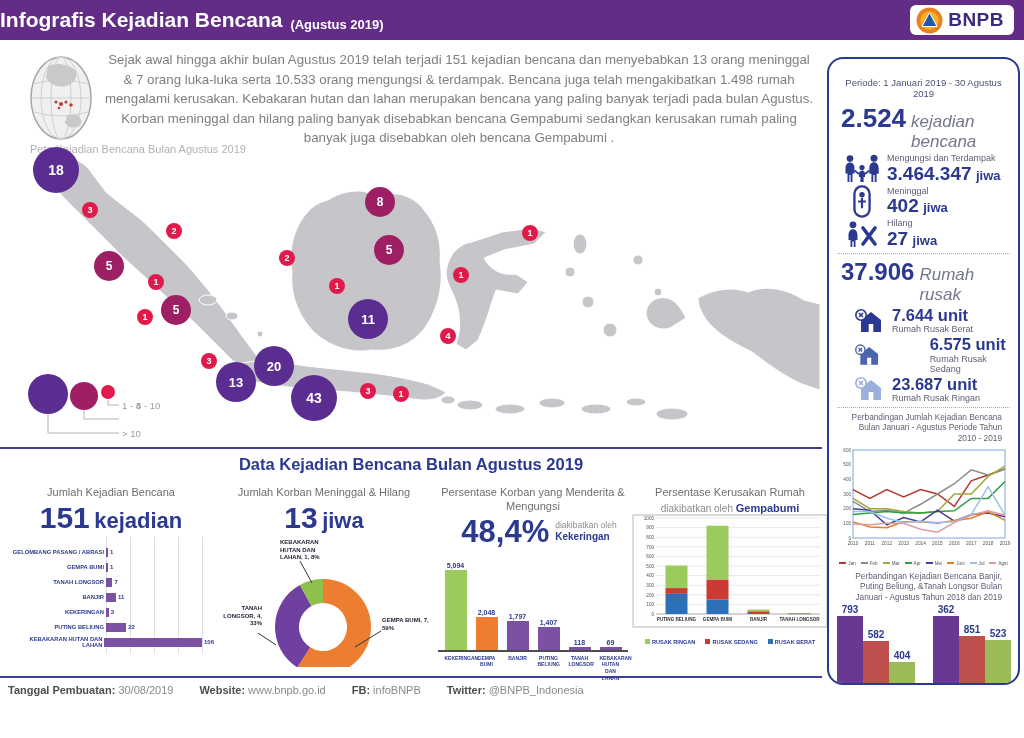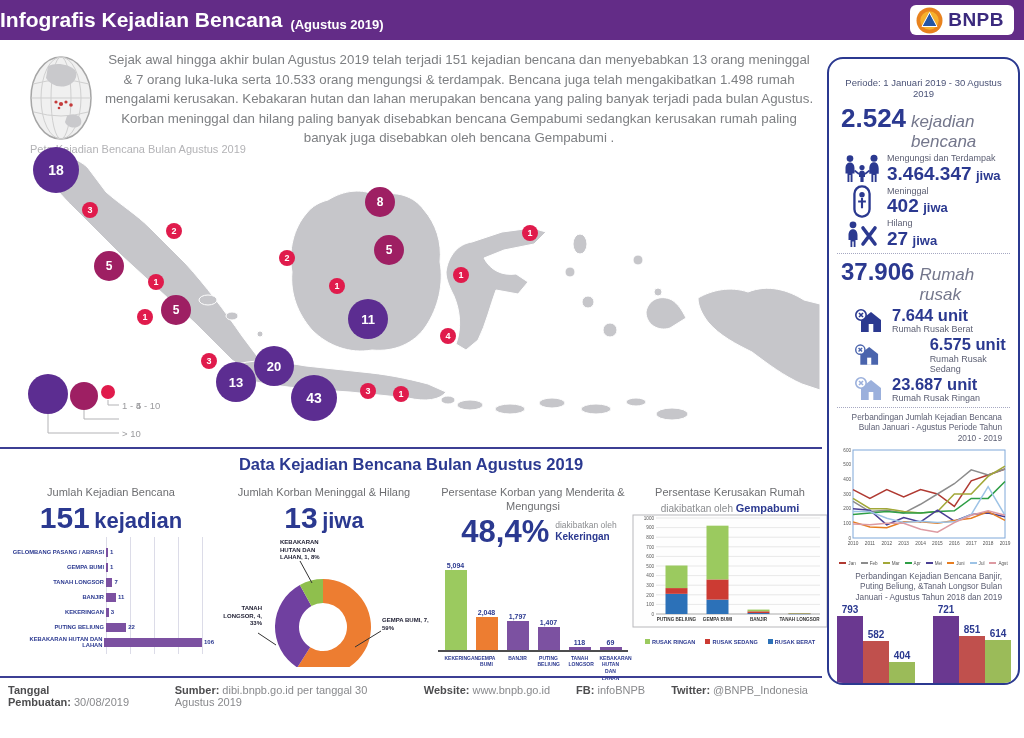--- a/index.html
+++ b/index.html
@@ -409,21 +409,20 @@
         <div class="sl-item">
           <div class="sl-sw" style="background: rgb(44, 113, 184);"></div>
           <span>RUSAK BERAT</span>
         </div>
       </div>
   </section>
 
   <div class="hr2"></div>
   <footer class="footer">
     <span><span class="f-label">Tanggal Pembuatan:</span><span class="f-val">30/08/2019</span></span>
-    <span><span class="f-label">Sumber:</span><span class="f-val">dibi.bnpb.go.id per tanggal 30 Agustus 2019</span></span>
     <span><span class="f-label">Website:</span><span class="f-val">www.bnpb.go.id</span></span>
     <span><span class="f-label">FB:</span><span class="f-val">infoBNPB</span></span>
     <span><span class="f-label">Twitter:</span><span class="f-val">@BNPB_Indonesia</span></span>
   </footer>
 
   <aside class="sidebar">
     <div class="sb-periode">Periode: 1 Januari 2019 - 30 Agustus 2019</div>
     <div class="sb-total">
       <span class="sb-total-num">2.524</span>
       <span class="sb-total-lab">kejadian bencana</span>
@@ -606,29 +605,29 @@
               </div>
               <div class="cmp-col">
                 <div class="cmp-val">404</div>
                 <div class="cmp-bar" style="height: 47.672px; background: rgb(155, 187, 89);"></div>
               </div>
             </div>
           </div>
           <div class="cmp-group">
             <div class="cmp-bars">
               <div class="cmp-col">
-                <div class="cmp-val">721</div>
+                <div class="cmp-val">362</div>
                 <div class="cmp-bar" style="height: 96.288px; background: rgb(106, 56, 144);"></div>
               </div>
               <div class="cmp-col">
                 <div class="cmp-val">851</div>
                 <div class="cmp-bar" style="height: 76.346px; background: rgb(192, 80, 77);"></div>
               </div>
               <div class="cmp-col">
-                <div class="cmp-val">614</div>
+                <div class="cmp-val">523</div>
                 <div class="cmp-bar" style="height: 72.452px; background: rgb(155, 187, 89);"></div>
               </div>
             </div>
           </div>
         </div>
       </div>
     
   </aside>
 </div>
 

